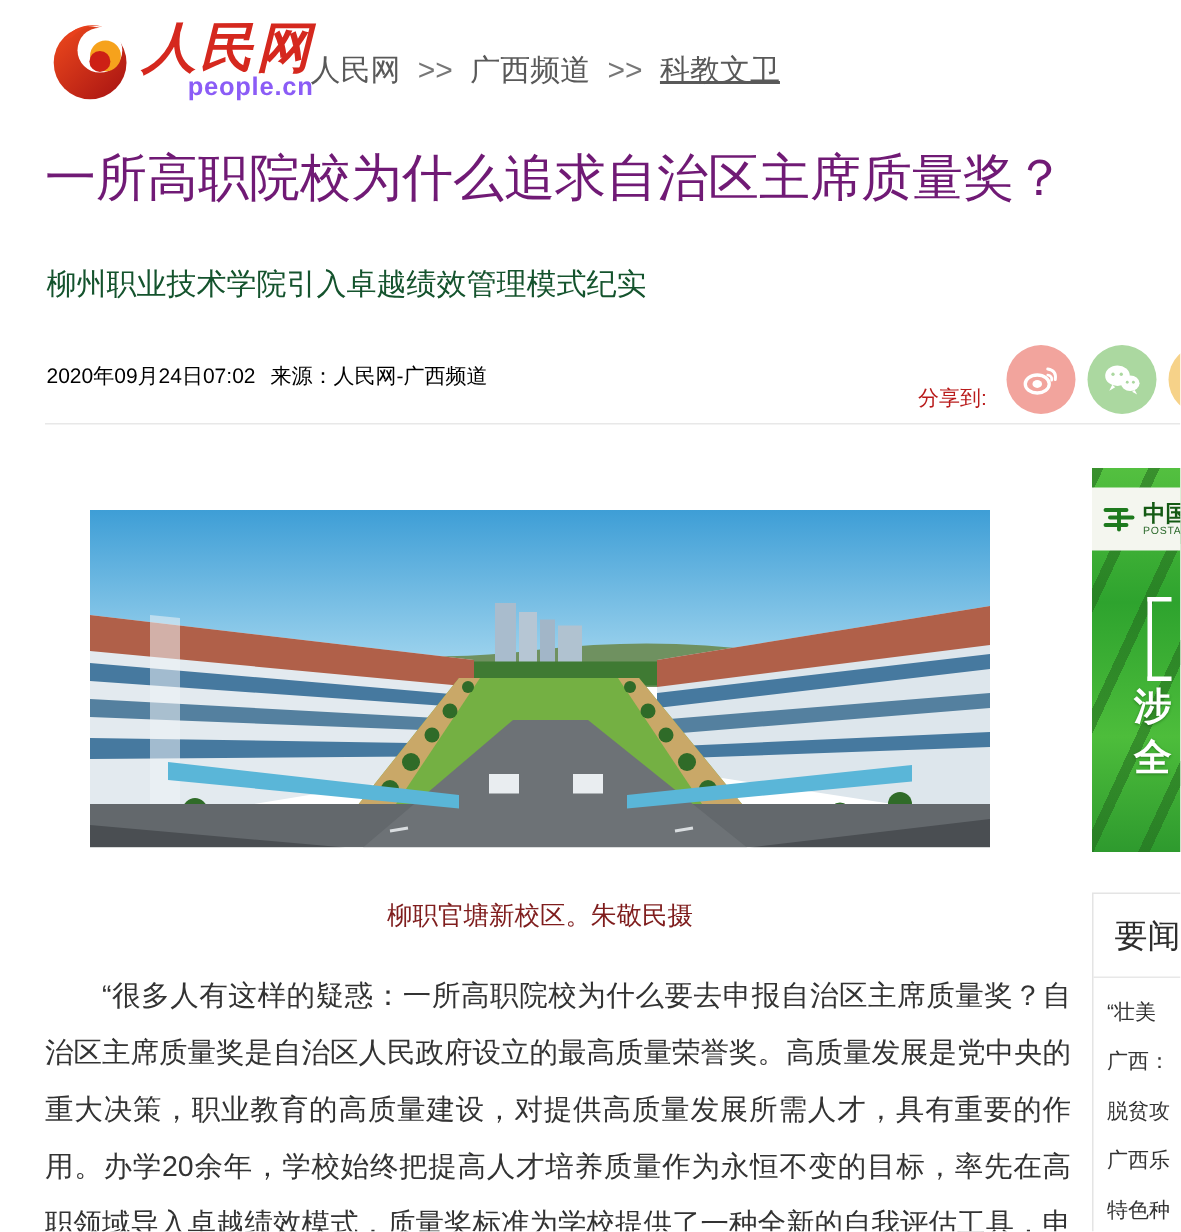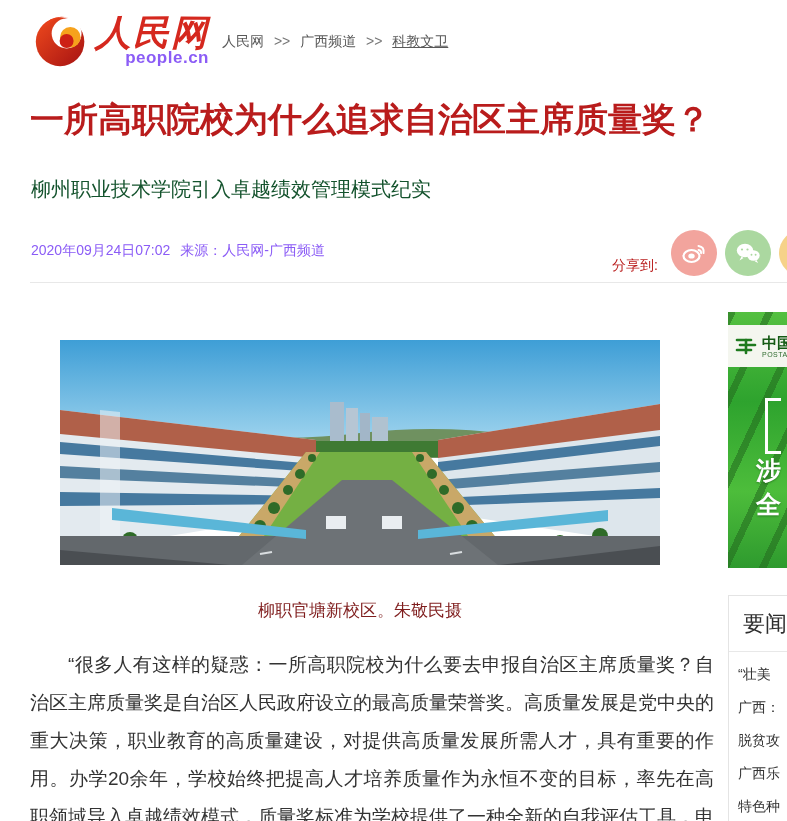--- a/index.html
+++ b/index.html
@@ -14,35 +14,35 @@
   .logo-mark { width:56px; height:60px; }
   .logo-text { margin-left:6px; margin-top:4px; }
   .brand-cn {
     font-family:"DejaVu Serif", serif; font-style:italic; font-weight:bold;
     font-size:36px; line-height:36px; color:#d5281e; letter-spacing:2px;
   }
   .brand-en {
     font-size:17px; font-weight:bold; color:#8b5cf6; text-align:right;
     margin-top:-2px; letter-spacing:.5px;
   }
-  .breadcrumb { position:absolute; left:207px; top:33px; font-size:14px; color:#595959;margin-left:15px; }
+  .breadcrumb { position:absolute; left:207px; top:33px; font-size:20px; color:#595959; }
   .breadcrumb span { margin-right:6px; }
   .crumb { cursor:pointer; }
   .crumb-sep { color:#777; }
   .crumb-last { text-decoration:underline; }
 
   
   .title {
     position:absolute; left:30px; top:96px; width:745px;
-    font-size:34px; font-weight:bold; color:#b91c1c; line-height:46px;
+    font-size:34px; font-weight:normal; color:#701a75; line-height:46px;
   }
   .subtitle { position:absolute; left:31px; top:176px; font-size:20px; color:#14532d; }
 
   .meta-row { position:absolute; left:30px; top:230px; width:757px; height:50px; }
-  .date-source { position:absolute; left:1px; top:12px; font-size:14px; color:#8b5cf6; }
+  .date-source { position:absolute; left:1px; top:12px; font-size:14px; color:#000000; }
   .date-source .src-label { margin-left:10px; }
   .share-label { position:absolute; left:582px; top:27px; font-size:14px; color:#b91c1c; }
   .share-btn {
     position:absolute; top:0; width:46px; height:46px; border-radius:50%;
     display:flex; align-items:center; justify-content:center; cursor:pointer;
   }
   .share-weibo  { left:641px; background:#f2a49d; }
   .share-wechat { left:695px; background:#abd8a0; }
   .share-qzone  { left:749px; background:#f6d289; }
   .share-btn svg { width:28px; height:28px; }

